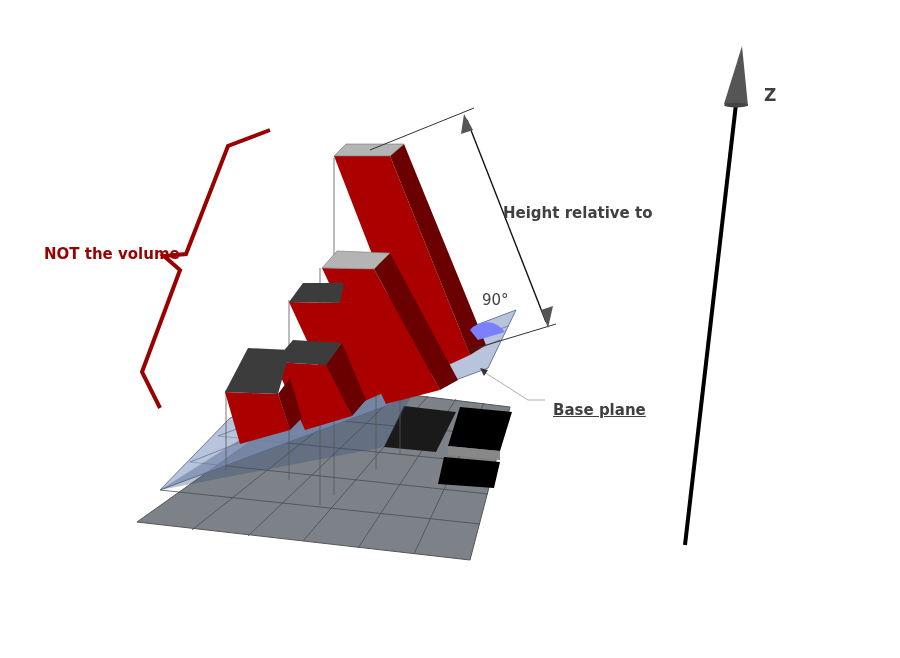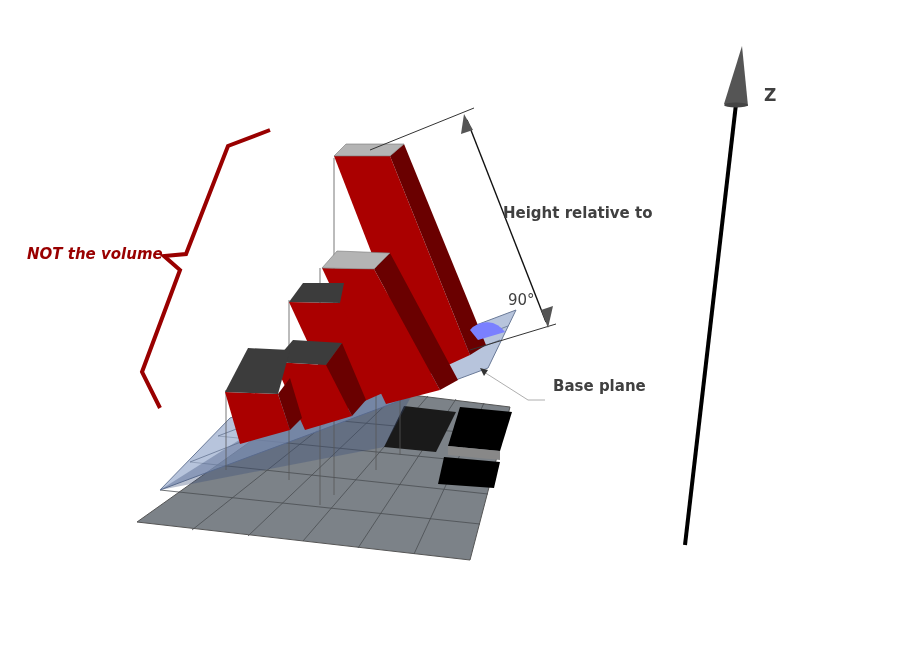--- a/index.html
+++ b/index.html
@@ -99,18 +99,18 @@
       <polyline points="270,130 228,146 186,254 164,256 180,270 142,372 160,408" fill="none" stroke="#990000" stroke-width="4" stroke-linejoin="miter"></polyline>
     </g>
 
     <g>
       <line x1="685" y1="545" x2="736" y2="104" stroke="#000" stroke-width="4"></line>
       <polygon points="742,46 724,104 748,106" fill="#555"></polygon>
       <ellipse cx="736" cy="105" rx="12" ry="2.5" fill="#444"></ellipse>
     </g>
   </svg>
 
-  <div class="lbl lbl-red" style="left:27px; top:244px;font-style:italic;">NOT the volume</div>
+  <div class="lbl lbl-red" style="left:44px; top:244px;">NOT the volume</div>
   <div class="lbl" style="left:503px; top:175px;margin-top:28px;">Height relative to</div>
-  <div class="lbl lbl-deg" style="left:508px; top:290px;text-align:right;">90°</div>
-  <div class="lbl" style="left:553px; top:376px;">Base plane</div>
+  <div class="lbl lbl-deg" style="left:482px; top:290px;text-align:right;">90°</div>
+  <div class="lbl" style="left:553px; top:400px;text-decoration:underline;">Base plane</div>
   <div class="lbl lbl-z" style="left:764px; top:85px;">Z</div>
 </div>
 
 </body></html>

